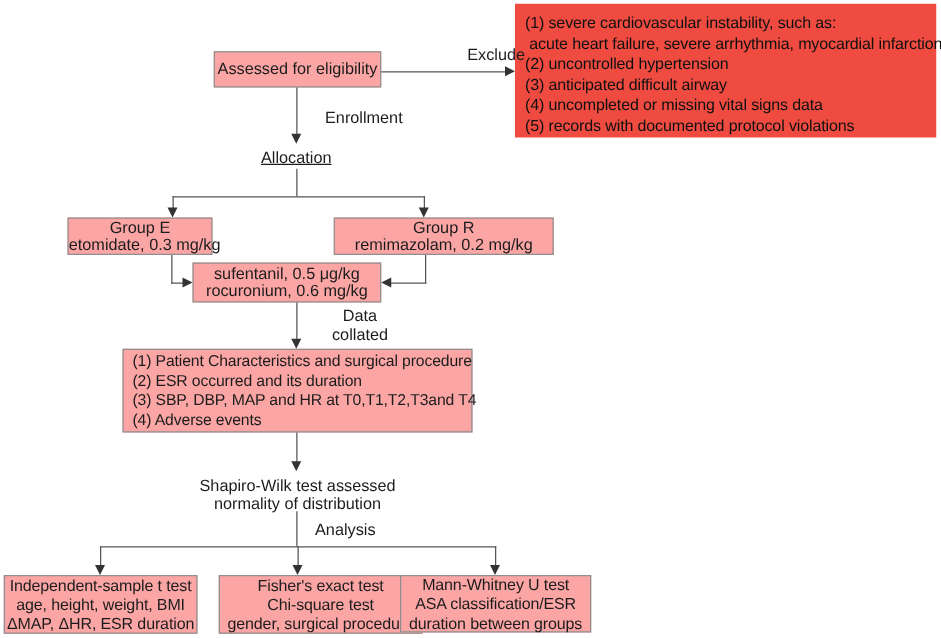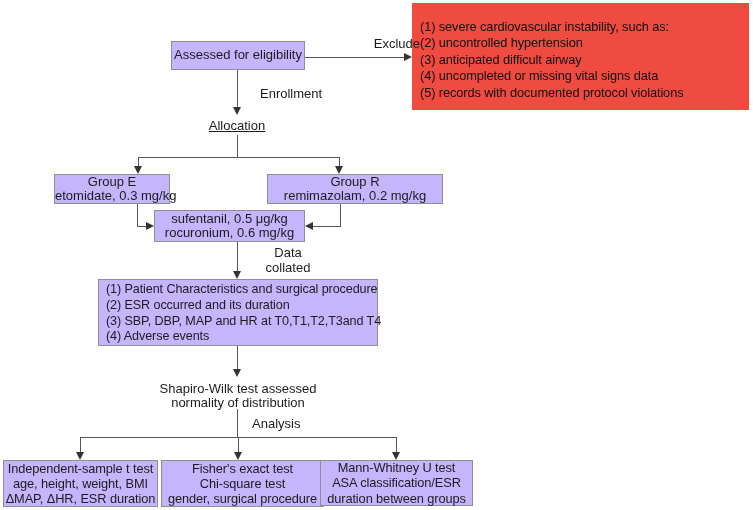--- a/index.html
+++ b/index.html
@@ -2,27 +2,27 @@
 <html style="--exclusion-bg: #ef4b41; --box-border: #8f8f8f; --line: #565656; --arrow: #333333; --text: #1c1c1c;"><head>
 <meta charset="utf-8">
 <style>
   html,body { margin:0; padding:0; background:#ffffff; }
   .stage {
     position:relative; width:753px; height:510px; background:#ffffff;
     font-family:"Liberation Sans", sans-serif; color:var(--text, #1c1c1c);
     overflow:hidden;
   }
   .box {
-    position:absolute; box-sizing:border-box; background:#c4b5fd;
+    position:absolute; box-sizing:border-box; background:#fca5a5;
     border:1px solid var(--box-border, #8f8f8f);
     display:flex; flex-direction:column; justify-content:center;
     text-align:center; font-size:13px; line-height:14.5px;
   }
   .box .ln { white-space:pre; }
-  .box.leftalign { text-align:left; justify-content:center; }
+  .box.leftalign { text-align:left; justify-content:flex-start; }
   .red {
     background:var(--exclusion-bg, #ef4b41);
     border:none; text-align:left; justify-content:flex-start;
     padding:7px 8px 0 8px; font-size:12.8px; line-height:16.6px;
     letter-spacing:-0.1px; color:#101010;
   }
   .databox { padding:2px 0 0 7px; font-size:12.6px; line-height:15.6px; letter-spacing:-0.1px; }
   .endbox { font-size:12.8px; line-height:15.2px; letter-spacing:-0.1px; }
   .lbl { position:absolute; font-size:13px; line-height:14px; white-space:nowrap; }
   .lbl.ctr { text-align:center; }
@@ -38,20 +38,21 @@
 <body>
 
 <div class="stage">
 
   <div class="box" style="left:171px; top:41px; width:134px; height:29px;">
     <div class="ln">Assessed for eligibility</div>
   </div>
 
   <div class="box red leftalign" style="left:412px; top:3px; width:337px; height:107px;">
     <div class="ln">(1) severe cardiovascular instability, such as:</div>
+    <div class="ln"> acute heart failure, severe arrhythmia, myocardial infarction</div>
     <div class="ln">(2) uncontrolled hypertension</div>
     <div class="ln">(3) anticipated difficult airway</div>
     <div class="ln">(4) uncompleted or missing vital signs data</div>
     <div class="ln">(5) records with documented protocol violations</div>
   </div>
 
   <div class="box" style="left:54px; top:174px; width:116px; height:30px;">
     <div class="ln">Group E</div>
     <div class="ln">etomidate, 0.3 mg/kg</div>
   </div>
@@ -72,21 +73,21 @@
     <div class="ln">(3) SBP, DBP, MAP and HR at T0,T1,T2,T3and T4</div>
     <div class="ln">(4) Adverse events</div>
   </div>
 
   <div class="box endbox" style="left:3px; top:460px; width:155px; height:47px;">
     <div class="ln">Independent-sample t test</div>
     <div class="ln">age, height, weight, BMI</div>
     <div class="ln">ΔMAP, ΔHR, ESR duration</div>
   </div>
 
-  <div class="box endbox" style="left:161px; top:460px; width:163px; height:47px;">
+  <div class="box endbox" style="left:175px; top:460px; width:163px; height:47px;">
     <div class="ln">Fisher's exact test</div>
     <div class="ln">Chi-square test</div>
     <div class="ln">gender, surgical procedure</div>
   </div>
 
   <div class="box endbox" style="left:320px; top:460px; width:153px; height:46px;">
     <div class="ln">Mann-Whitney U test</div>
     <div class="ln">ASA classification/ESR</div>
     <div class="ln">duration between groups</div>
   </div>

